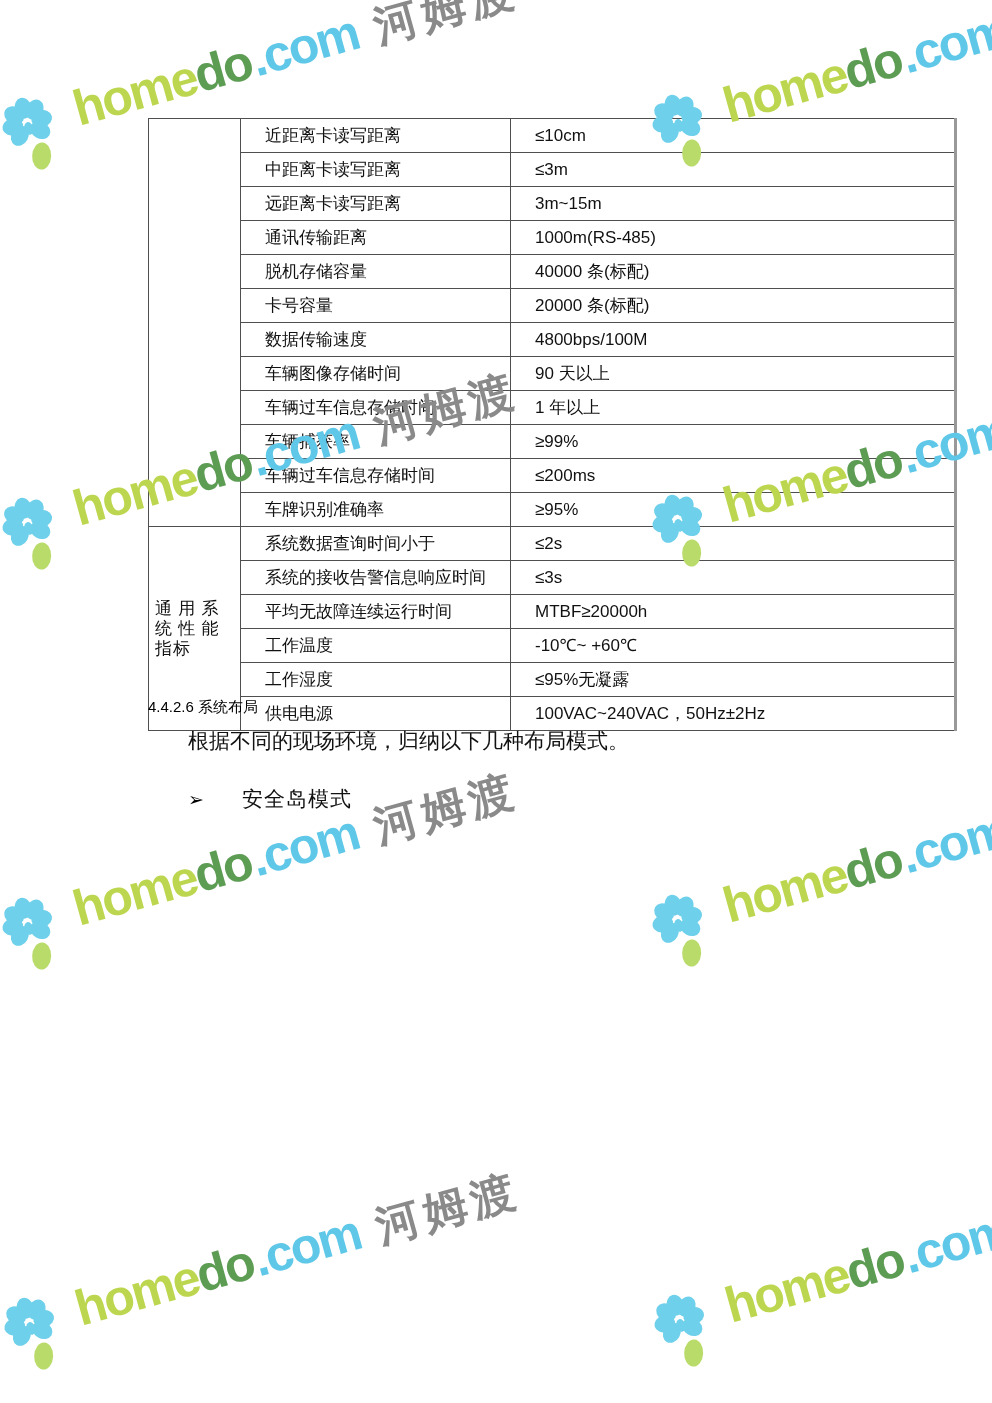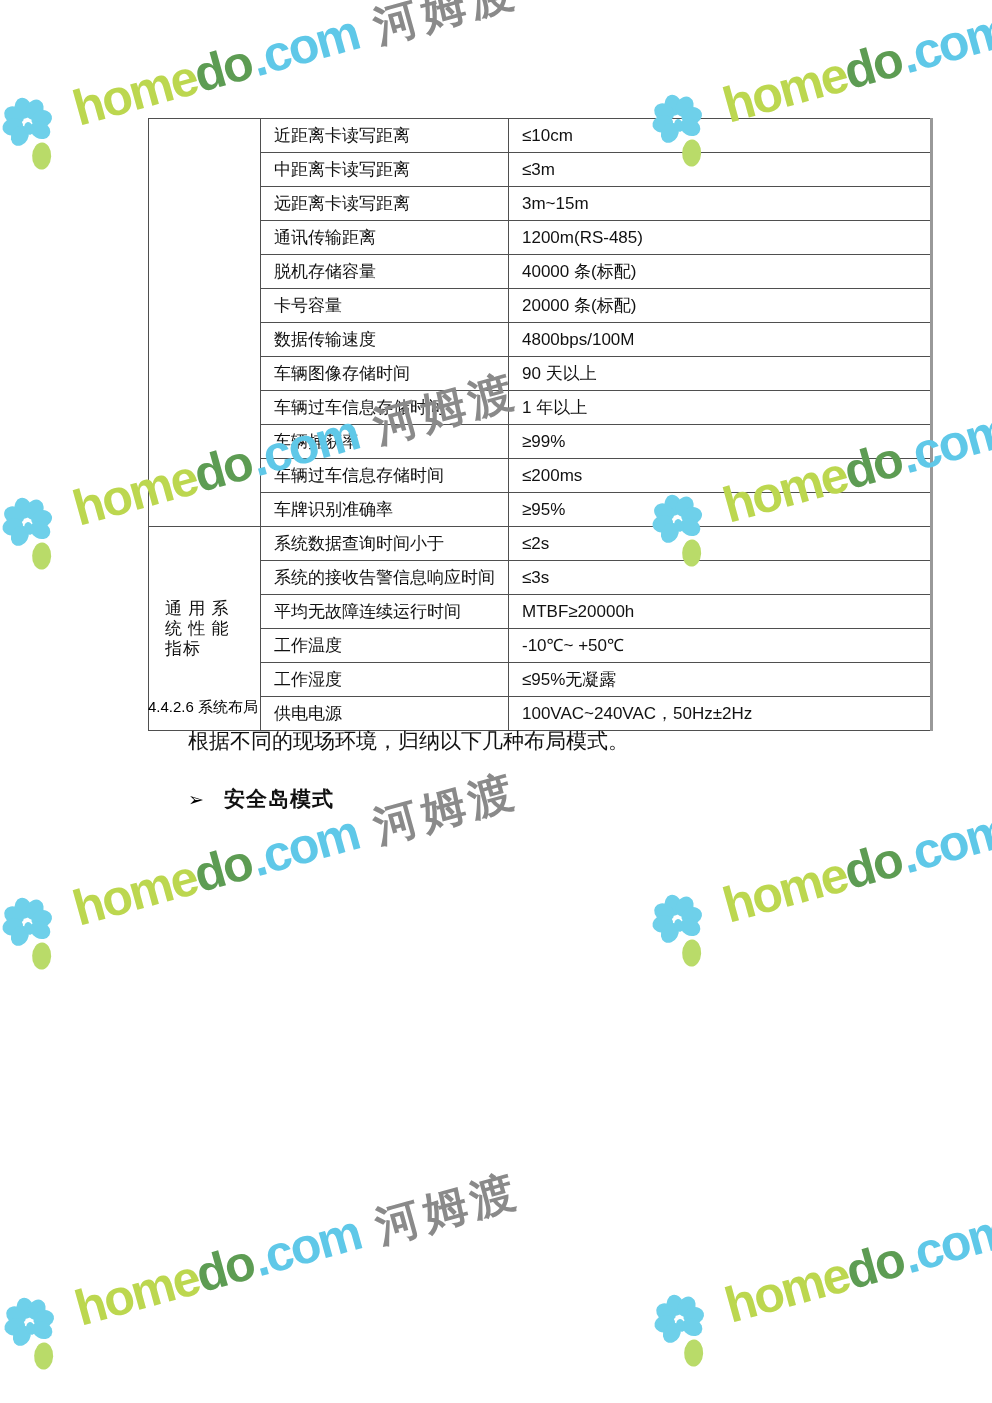--- a/index.html
+++ b/index.html
@@ -28,44 +28,44 @@
   .wm-do{font-size:50px;letter-spacing:-2px;color:var(--do);}
   .wm-com{font-size:50px;letter-spacing:-2px;color:var(--com);margin-left:2px;}
   .wm-cn{font-size:44px;color:var(--cn);margin-left:18px;letter-spacing:5px;}
   
   #spec-table{
     position:absolute; left:148px; top:118px; width:695px; z-index:1;
     border-collapse:collapse; table-layout:fixed; background:transparent;
   }
   #spec-table td{
     border:1px solid var(--border);
-    font-size:17px; line-height:20px; padding:3px 13px; height:27px;
+    font-size:17px; line-height:20px; padding:3px 24px; height:27px;
     vertical-align:middle; background:transparent;
   }
   #spec-table{border-right:3px solid #999;}
   #spec-table td.group-cell{
-    width:79px; padding:3px 16px; text-align:left; letter-spacing:1px;
+    width:79px; padding:3px 6px; text-align:left; letter-spacing:1px;
   }
   #spec-table td.label-cell{width:221px;}
   #spec-table td.value-cell{
     width:395px;
     font-family:Liberation Sans, sans-serif;
     font-size:17px;
   }
   
   .abs{position:absolute;z-index:1;}
   #section-heading{
     left:148px; top:694px;
     font-family:"Liberation Sans","DejaVu Sans",sans-serif;
     font-size:15px; line-height:26px; color:#000;
   }
   #para-1{left:188px; top:729px; font-size:21px; line-height:25px;text-align:center;}
   #bullet-line{left:188px; top:787px; font-size:21px; line-height:25px;}
   #bullet-marker{display:inline-block; font-size:19px; color:#000;}
-  #bullet-label{font-weight:bold; margin-left:20px; letter-spacing:1px;}
+  #bullet-label{font-weight:normal; margin-left:38px; letter-spacing:1px;}
   #para-2{left:184px; top:827px; font-size:21px; line-height:25px;}
 </style>
 </head>
 <body>
 
 <div id="page">
 
   <div id="wm-layer">
       <div class="wm" style="left: -2px; top: 96px;">
     <svg width="58" height="84" viewBox="0 0 58 84">
@@ -243,21 +243,21 @@
       <tr>
         <td class="label-cell">中距离卡读写距离</td>
         <td class="value-cell">≤3m</td>
       </tr>
       <tr>
         <td class="label-cell">远距离卡读写距离</td>
         <td class="value-cell">3m~15m</td>
       </tr>
       <tr>
         <td class="label-cell">通讯传输距离</td>
-        <td class="value-cell">1200m(RS-485)</td>
+        <td class="value-cell">1000m(RS-485)</td>
       </tr>
       <tr>
         <td class="label-cell">脱机存储容量</td>
         <td class="value-cell">40000 条(标配)</td>
       </tr>
       <tr>
         <td class="label-cell">卡号容量</td>
         <td class="value-cell">20000 条(标配)</td>
       </tr>
       <tr>
@@ -292,21 +292,21 @@
       <tr>
         <td class="label-cell">系统的接收告警信息响应时间</td>
         <td class="value-cell">≤3s</td>
       </tr>
       <tr>
         <td class="label-cell">平均无故障连续运行时间</td>
         <td class="value-cell">MTBF≥20000h</td>
       </tr>
       <tr>
         <td class="label-cell">工作温度</td>
-        <td class="value-cell">-10℃~ +50℃</td>
+        <td class="value-cell">-10℃~ +60℃</td>
       </tr>
       <tr>
         <td class="label-cell">工作湿度</td>
         <td class="value-cell">≤95%无凝露</td>
       </tr>
       <tr>
         <td class="label-cell">供电电源</td>
         <td class="value-cell">100VAC~240VAC，50Hz±2Hz</td>
       </tr>
     </tbody>

